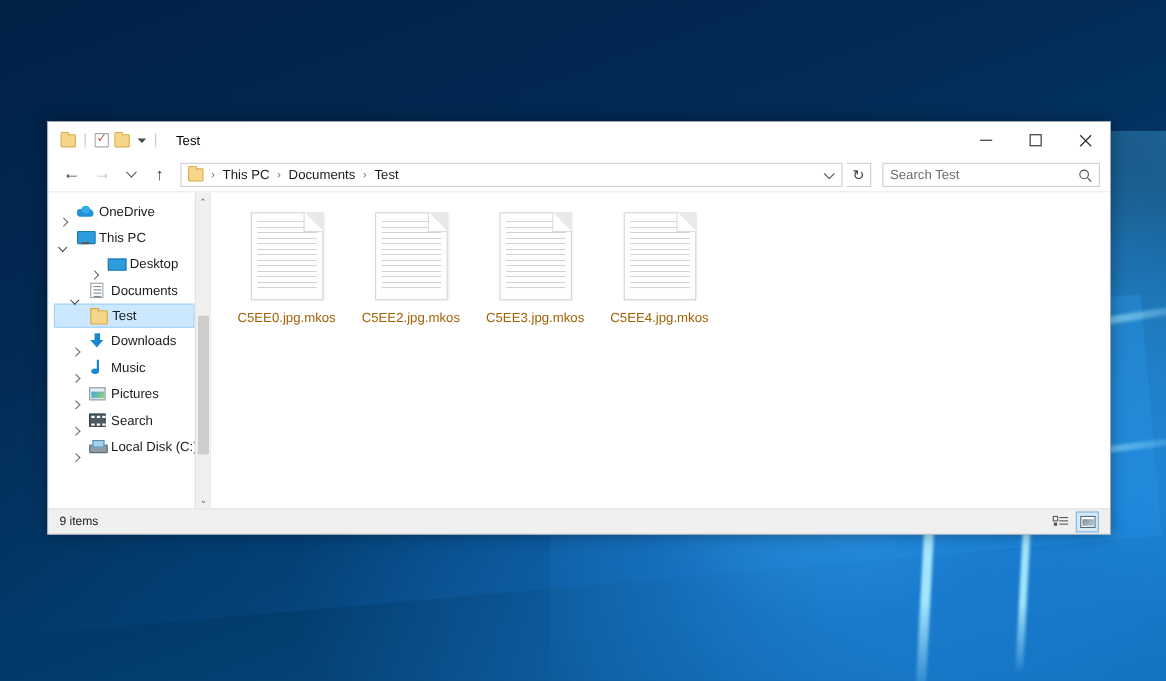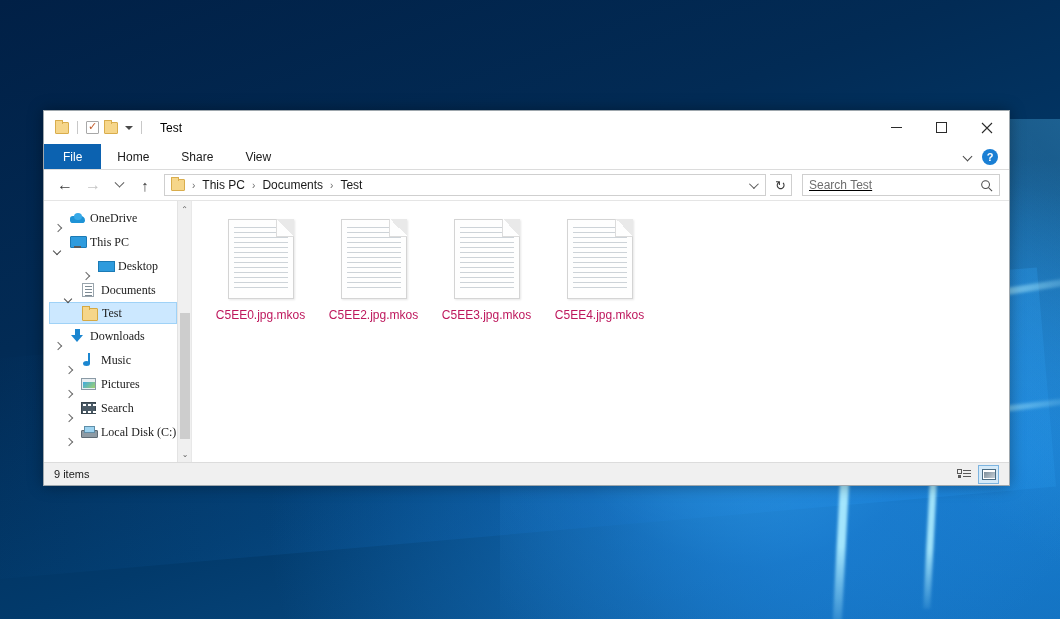--- a/index.html
+++ b/index.html
@@ -140,21 +140,21 @@
   .crumb-caret { width:18px; display:flex; justify-content:center; align-items:center; }
   .crumb-caret::after {
     content:""; width:6px; height:6px; border-right:1.3px solid #5a5a5a;
     border-bottom:1.3px solid #5a5a5a; transform:rotate(45deg) translateY(-2px);
   }
   .refresh { width:22px; height:22px; border:1px solid #cfcfcf; border-left:none;
     display:flex; align-items:center; justify-content:center; font-size:13px; color:#3c3c3c; }
 
   .searchbox {
     width:198px; height:22px; border:1px solid #cfcfcf; background:#fff;
-    display:flex; align-items:center; padding:0 6px; margin-left:6px;text-decoration:underline;
+    display:flex; align-items:center; padding:0 6px; margin-left:6px;
   }
   .searchbox input {
     flex:1; border:none; outline:none; font-family:"Liberation Sans", sans-serif;
     font-size:12px; color:#6d6d6d; background:transparent;
   }
   .searchbox input::placeholder { color:#6d6d6d; }
 
   
   .body { flex:1; display:flex; min-height:0; border-top:1px solid #e5e5e5; }
 
@@ -176,21 +176,21 @@
     content:""; position:absolute; left:5px; top:7px; width:5px; height:5px;
     border-right:1.3px solid #6b6b6b; border-bottom:1.3px solid #6b6b6b;
     transform:rotate(-45deg);
   }
   .expander.open::after {
     content:""; position:absolute; left:4px; top:6px; width:5px; height:5px;
     border-right:1.3px solid #4a4a4a; border-bottom:1.3px solid #4a4a4a;
     transform:rotate(45deg);
   }
   .navicon { width:20px; flex:0 0 20px; display:flex; align-items:center; justify-content:center; }
-  .navlabel { padding-left:3px;font-family:Liberation Serif, serif; }
+  .navlabel { padding-left:3px; }
 
   .ic-onedrive { width:15px; height:10px; position:relative; }
   .ic-onedrive::before {
     content:""; position:absolute; left:0; bottom:0; width:15px; height:7px;
     background:#1e93d6; border-radius:4px 6px 4px 4px;
   }
   .ic-onedrive::after {
     content:""; position:absolute; left:4px; top:0; width:8px; height:7px;
     background:#37a9e8; border-radius:50%;
   }
@@ -289,21 +289,21 @@
     position:absolute; right:-1px; top:-1px; width:18px; height:18px;
     background:linear-gradient(225deg, #e9e9e9 0%, #e9e9e9 50%, #fefefe 50%);
     border-left:1px solid #dcdcdc; border-bottom:1px solid #dcdcdc;
   }
   .docicon .foldmask {
     position:absolute; right:-1px; top:-1px; width:18px; height:18px;
     background:#fff;
     clip-path:polygon(0 0, 100% 0, 100% 100%);
     border-bottom:1px solid #d8d8d8;
   }
-  .filelabel { margin-top:9px; font-size:12px; color:#be185d; text-align:center; }
+  .filelabel { margin-top:9px; font-size:12px; color:#a16207; text-align:center; }
 
   
   .statusbar {
     height:23px; background:#f0f0f0; border-top:1px solid #dcdcdc;
     display:flex; align-items:center; padding:0 10px; flex:0 0 auto;
     font-size:11px; color:#1a1a1a;
   }
   .viewbtns { margin-left:auto; display:flex; gap:4px; align-items:center; }
   .vbtn { width:21px; height:19px; display:flex; align-items:center; justify-content:center; }
   .vbtn.active { border:1px solid #7db4e0; background:#d6eaf8; }
@@ -357,30 +357,20 @@
           <i></i>
         </div>
       <div class="wc wc-close">
         <svg width="12" height="12" viewBox="0 0 12 12">
           <path d="M1 1 L11 11 M11 1 L1 11" stroke="#2b2b2b" stroke-width="1.1" fill="none"></path>
         </svg>
       </div>
     </div>
   </div>
 
-  <div class="ribbon">
-    <div class="rtab file">File</div>
-    <div class="rtab">Home</div>
-    <div class="rtab">Share</div>
-    <div class="rtab">View</div>
-    <div class="ribbon-right">
-      <span class="chev-down"></span>
-      <span class="help-btn">?</span>
-    </div>
-  </div>
 
   <div class="addressrow">
     <div class="navbtn">
       <span class="arrow">←</span>
     </div>
     <div class="navbtn">
       <span class="arrow dim">→</span>
     </div>
     <div class="navcaret"></div>
     <div class="navbtn">
@@ -447,21 +437,21 @@
         <span class="navlabel">Documents</span>
       </div>
 
       <div class="navitem sel" style="margin-left:5px;margin-right:14px;padding-left:29px">
         <span class="navicon">
             <span class="ic-folder"></span>
           </span>
         <span class="navlabel">Test</span>
       </div>
 
-      <div class="navitem" style="padding-left:6px">
+      <div class="navitem" style="padding-left:17px">
         <span class="expander closed"></span>
         <span class="navicon">
             <span class="ic-down"></span>
           </span>
         <span class="navlabel">Downloads</span>
       </div>
 
       <div class="navitem" style="padding-left:17px">
         <span class="expander closed"></span>
         <span class="navicon">

